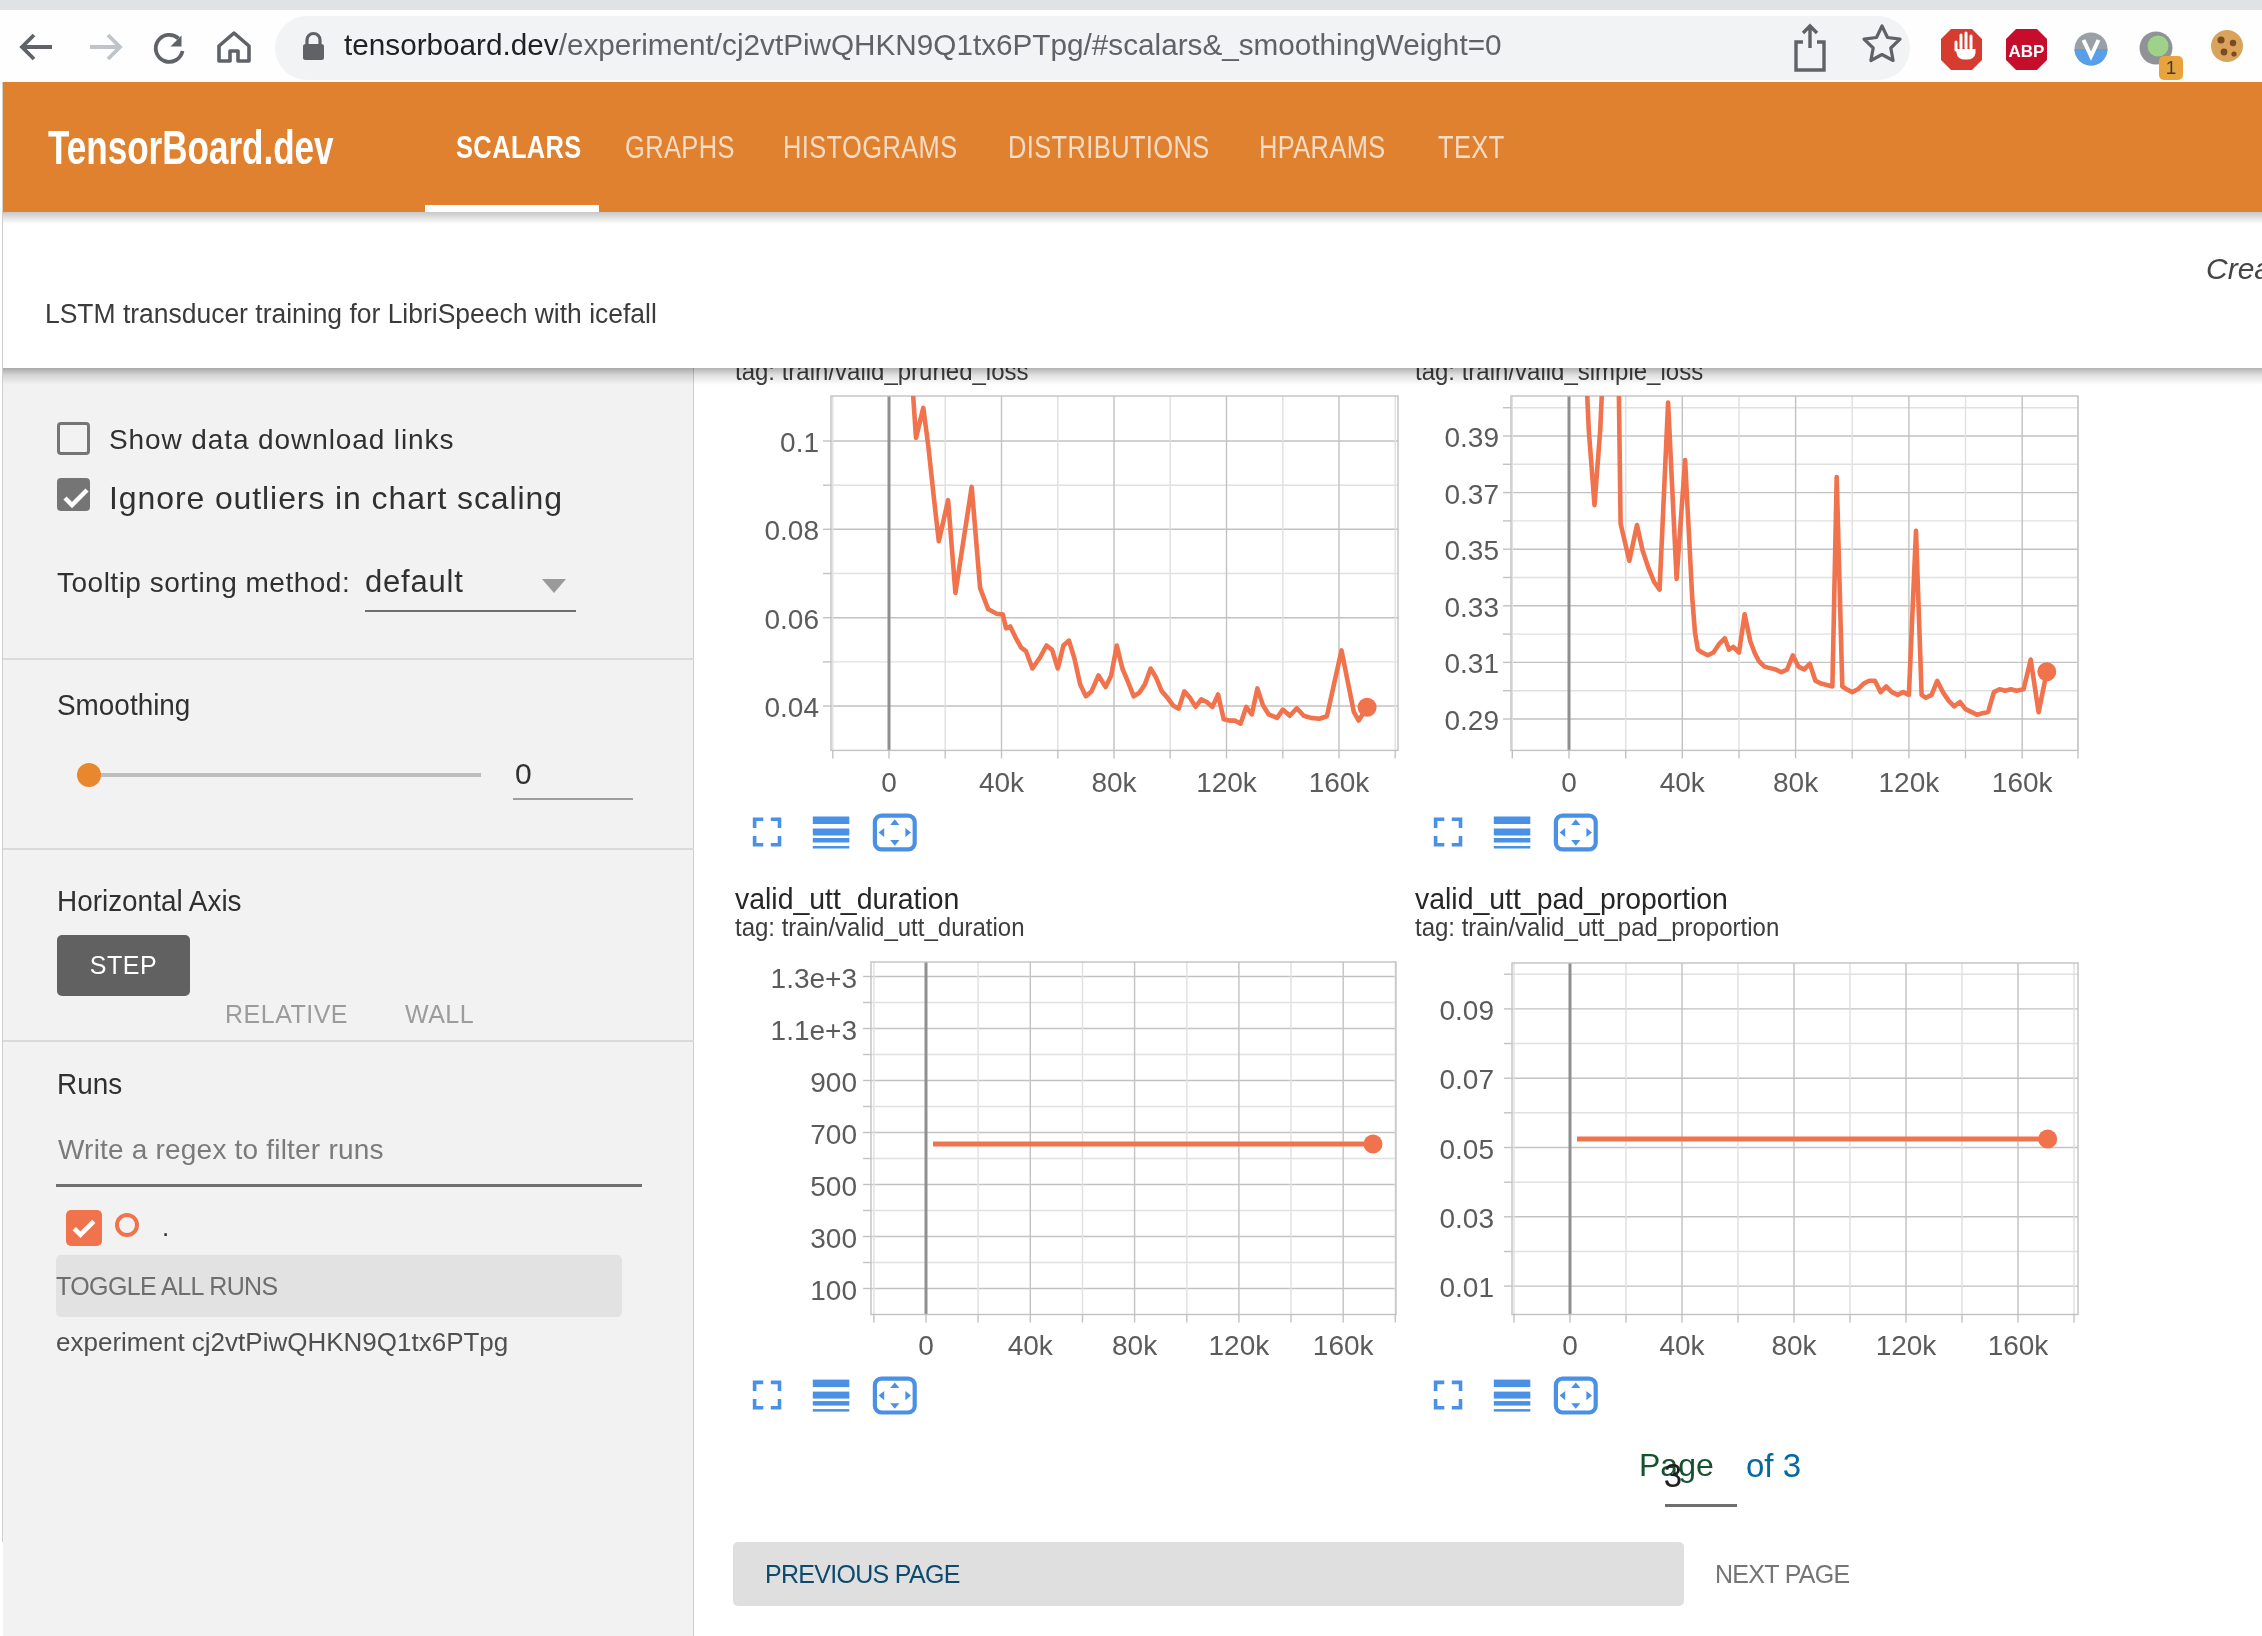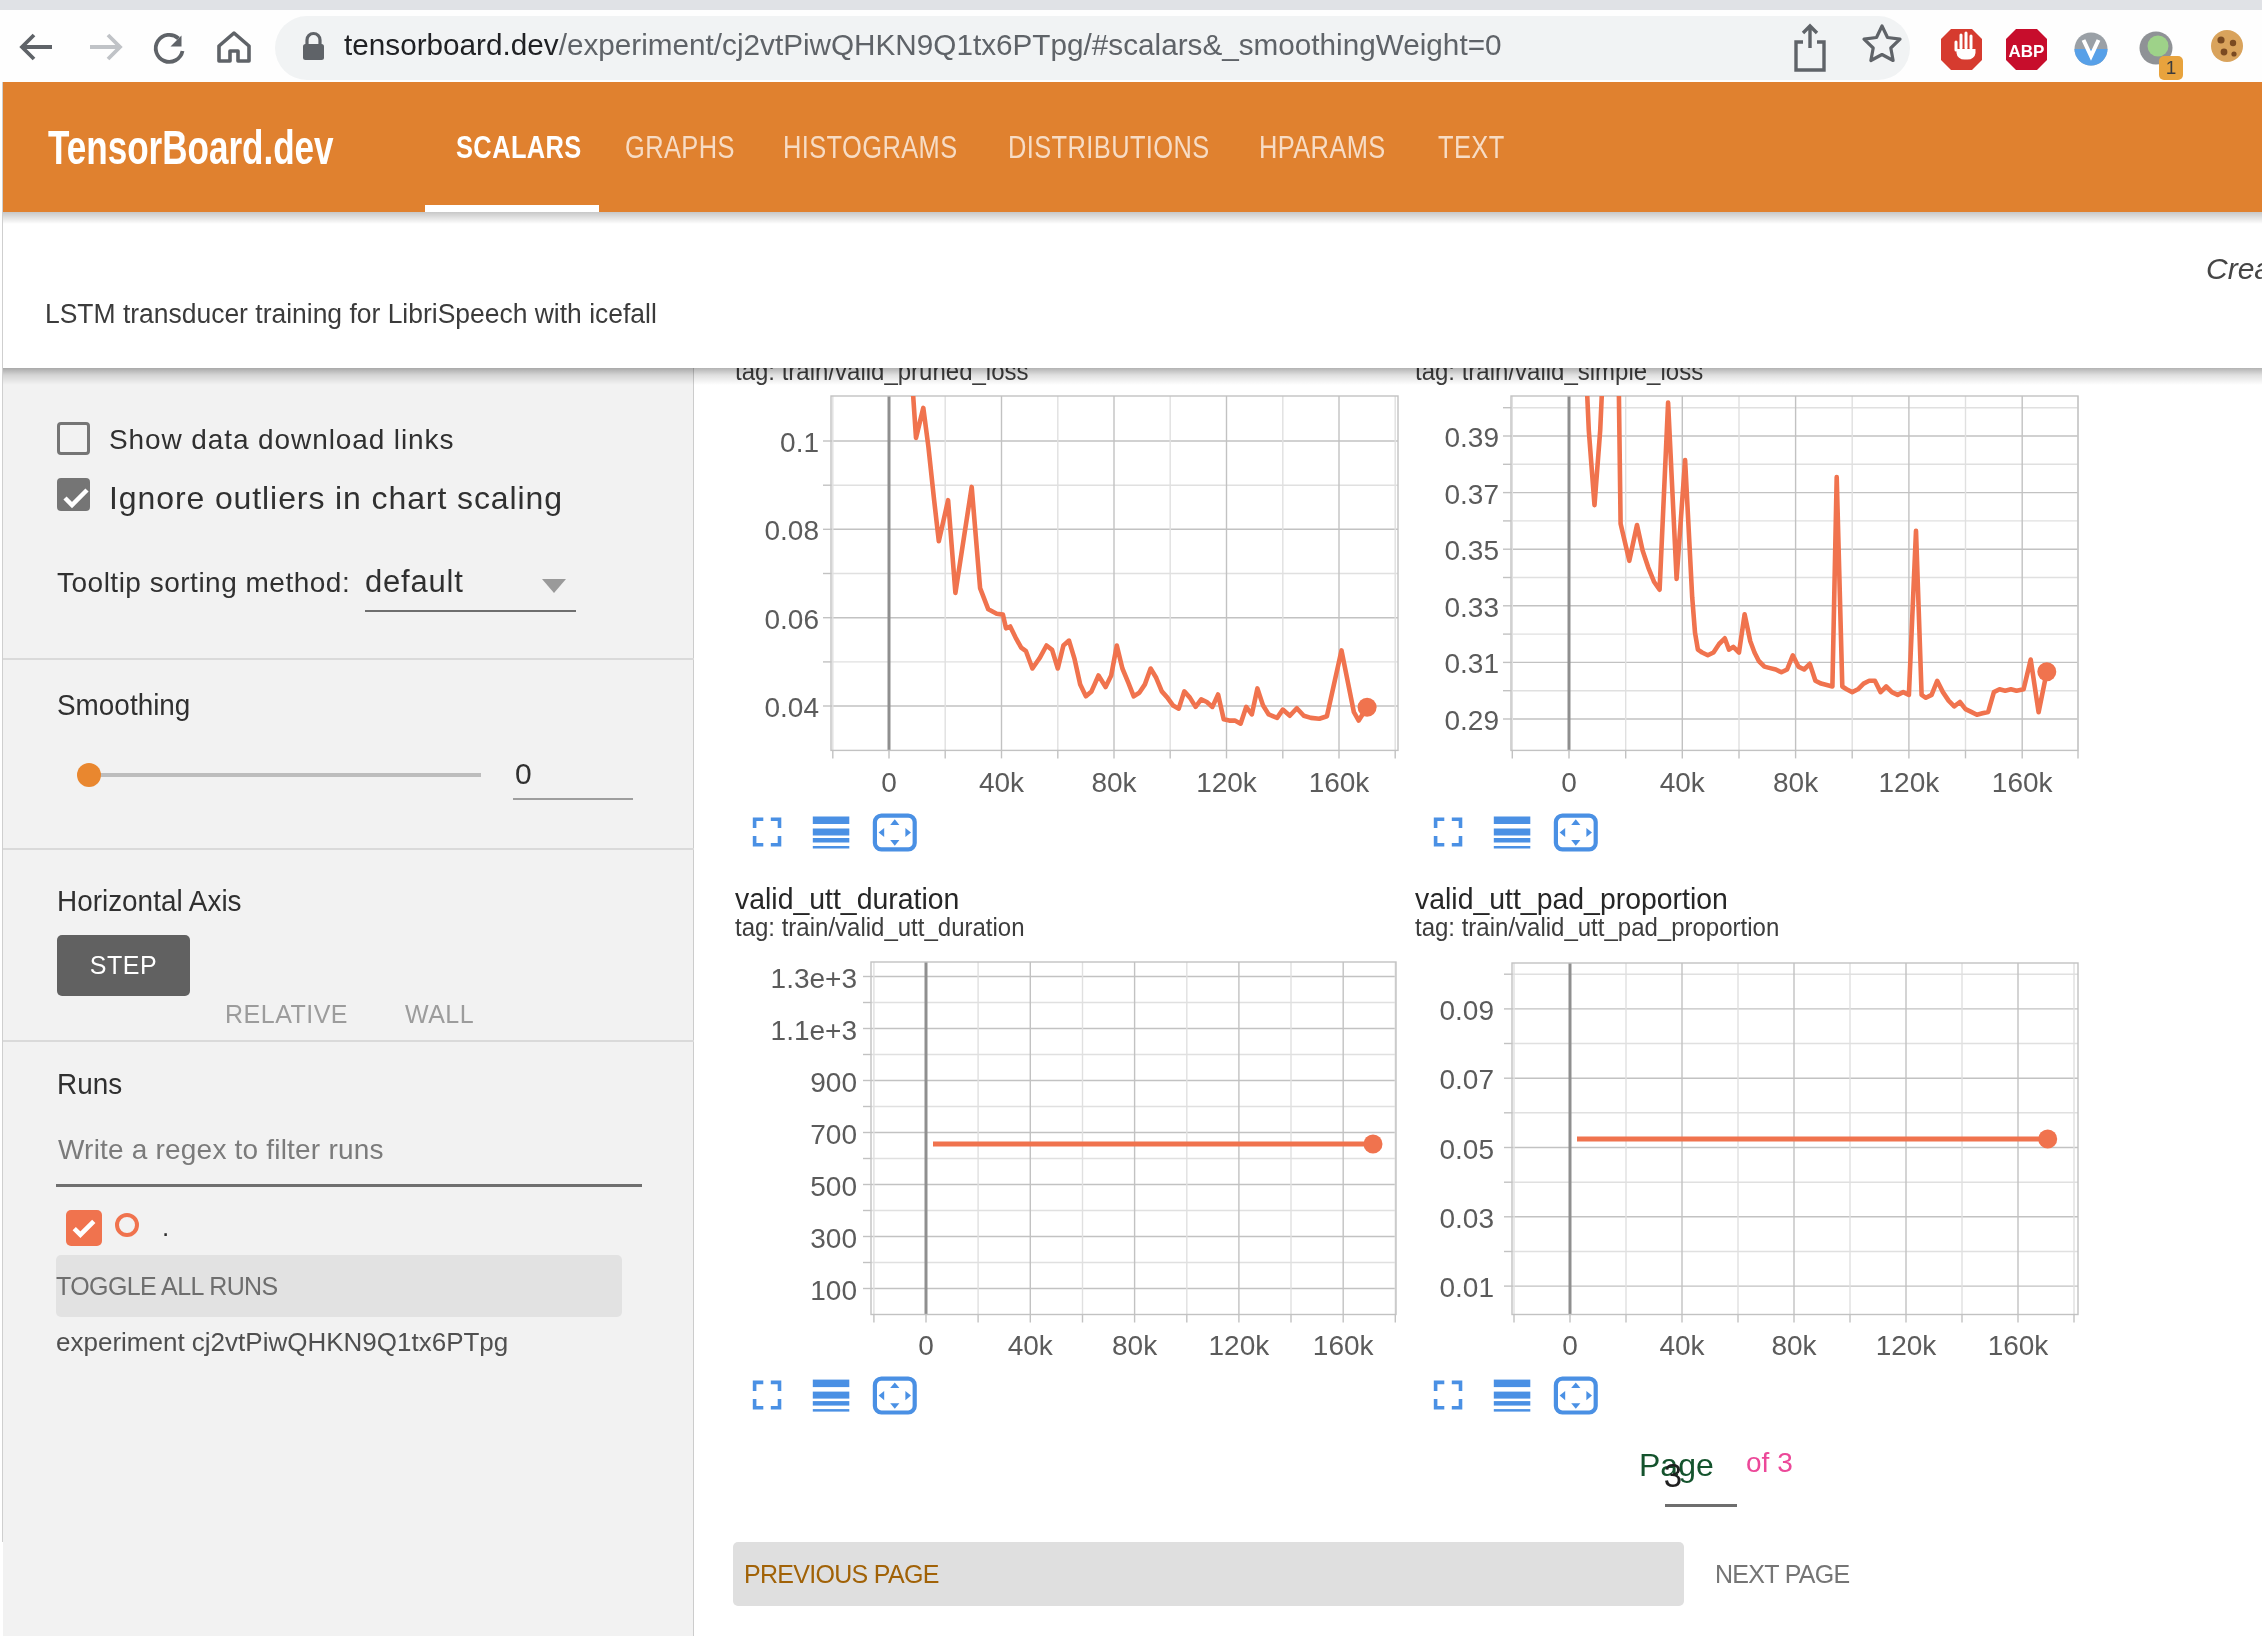--- a/index.html
+++ b/index.html
@@ -51,23 +51,23 @@
 #runcb { left:66px; top:1210px; width:36px; height:36px; background:#f0734e; border-radius:5px; }
 #runcircle { left:115px; top:1213px; width:24px; height:24px; border:4px solid #f0734e; border-radius:50%; }
 
 #content { left:694px; top:368px; width:1568px; height:1268px; background:#fff; }
 .ctitle { position:absolute; font-size:29px; color:#262626; transform:scaleX(.98); transform-origin:left; white-space:nowrap;}
 .ctag { position:absolute; font-size:25px; color:#3d3d3d; transform:scaleX(.96); transform-origin:left; white-space:nowrap;}
 .ax { font-size:28px; fill:#5b5b5b; font-family:"Liberation Sans",sans-serif; }
 #pgtext { left:1639px; top:1447px; font-size:32px; color:#14532d; }
 #pg3 { left:1640px; top:1457px; width:66px; text-align:center; font-size:33px; color:#1f1f1f; }
 #pgunder { left:1665px; top:1504px; width:72px; height:2.5px; background:#6e6e6e; }
-#pgof { left:1746px; top:1447px; font-size:28px; color:#ec4899; }
+#pgof { left:1746px; top:1447px; font-size:33px; color:#0369a1; }
 #prevbtn { left:733px; top:1542px; width:951px; height:64px; background:#dfdfdf; border-radius:5px;
-  color:#a16207; font-size:25px; line-height:64px; padding-left:11px; letter-spacing:-.7px; }
+  color:#0c4a6e; font-size:25px; line-height:64px; padding-left:32px; letter-spacing:-.7px; }
 #nextbtn { left:1715px; top:1542px; height:64px; color:#757575; font-size:25px; line-height:64px; letter-spacing:-.7px; }
 svg text { font-family:"Liberation Sans",sans-serif; }
 </style></head>
 <body>
 <div id="page">
 
   <div id="content" class="abs"></div>
   <div class="ctag abs" style="left:735px; top:357px;">tag: train/valid_pruned_loss</div>
   <div class="ctag abs" style="left:1415px; top:357px;">tag: train/valid_simple_loss</div>
   <div class="ctitle abs" style="left:735px; top:883px;">valid_utt_duration</div>

